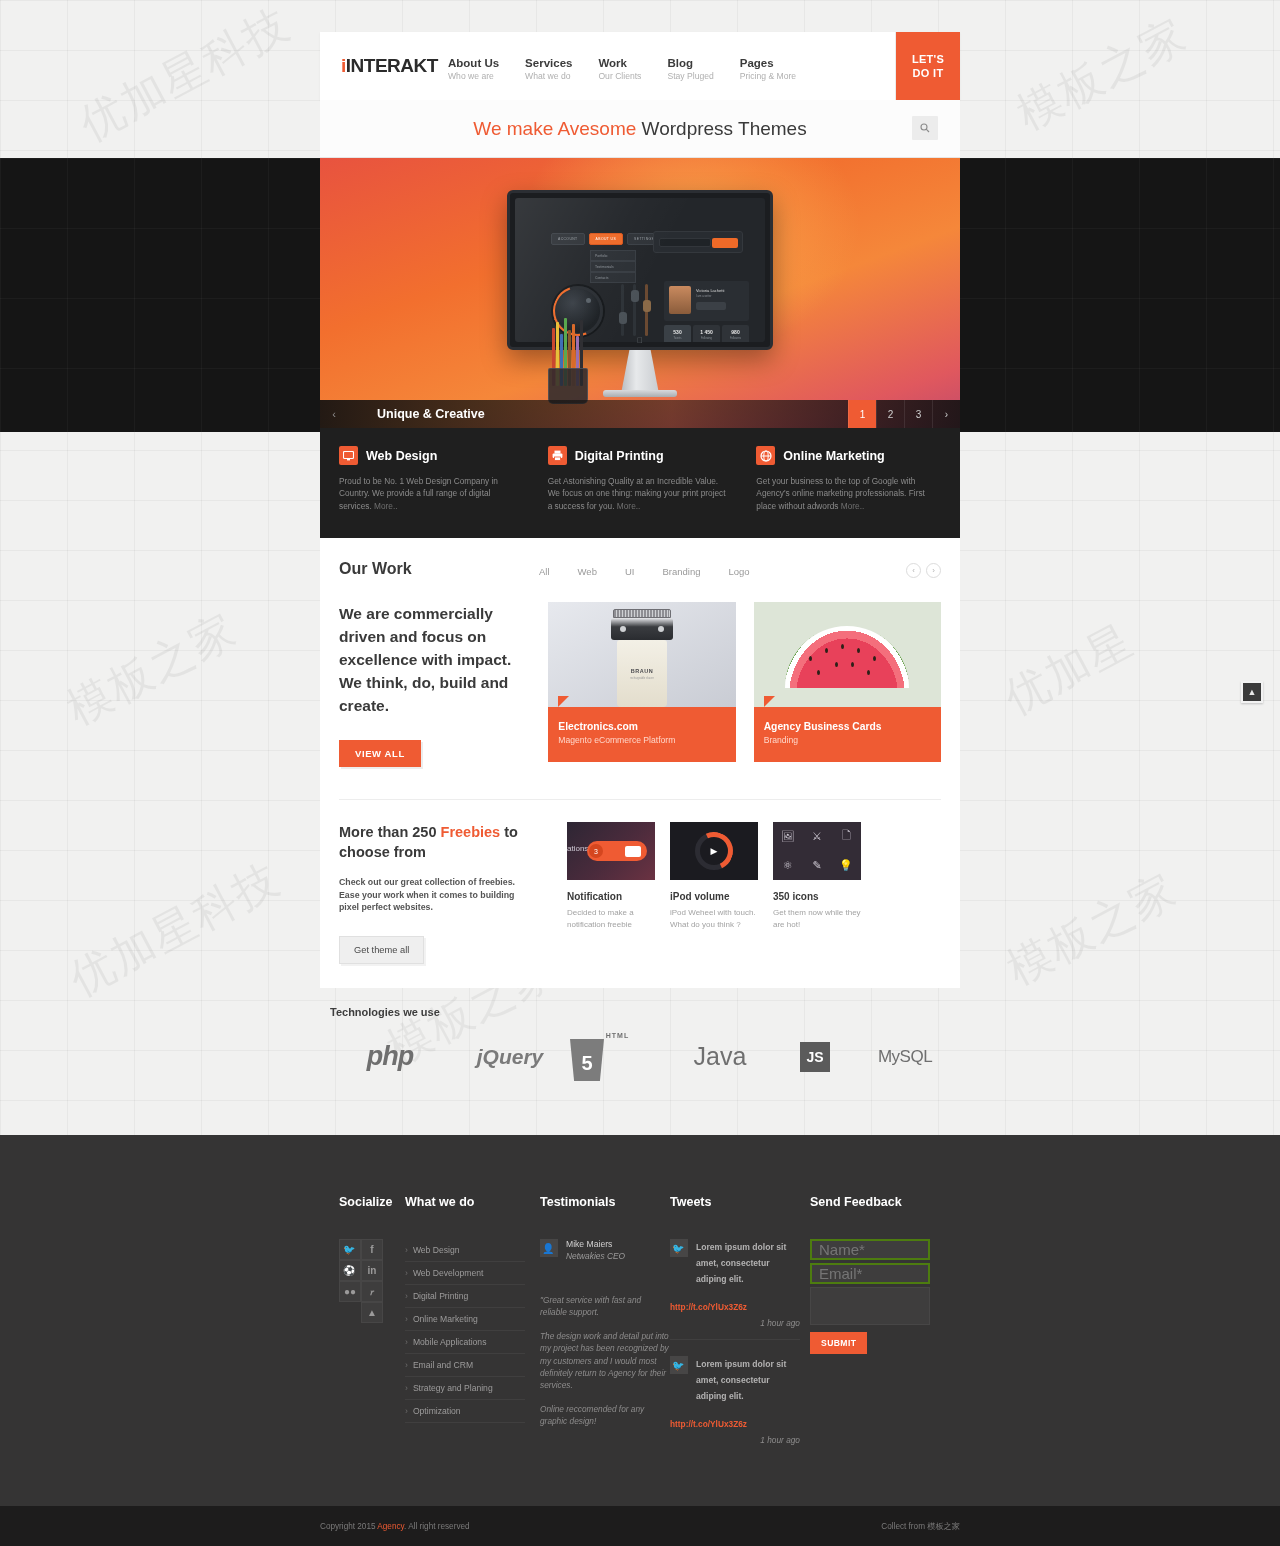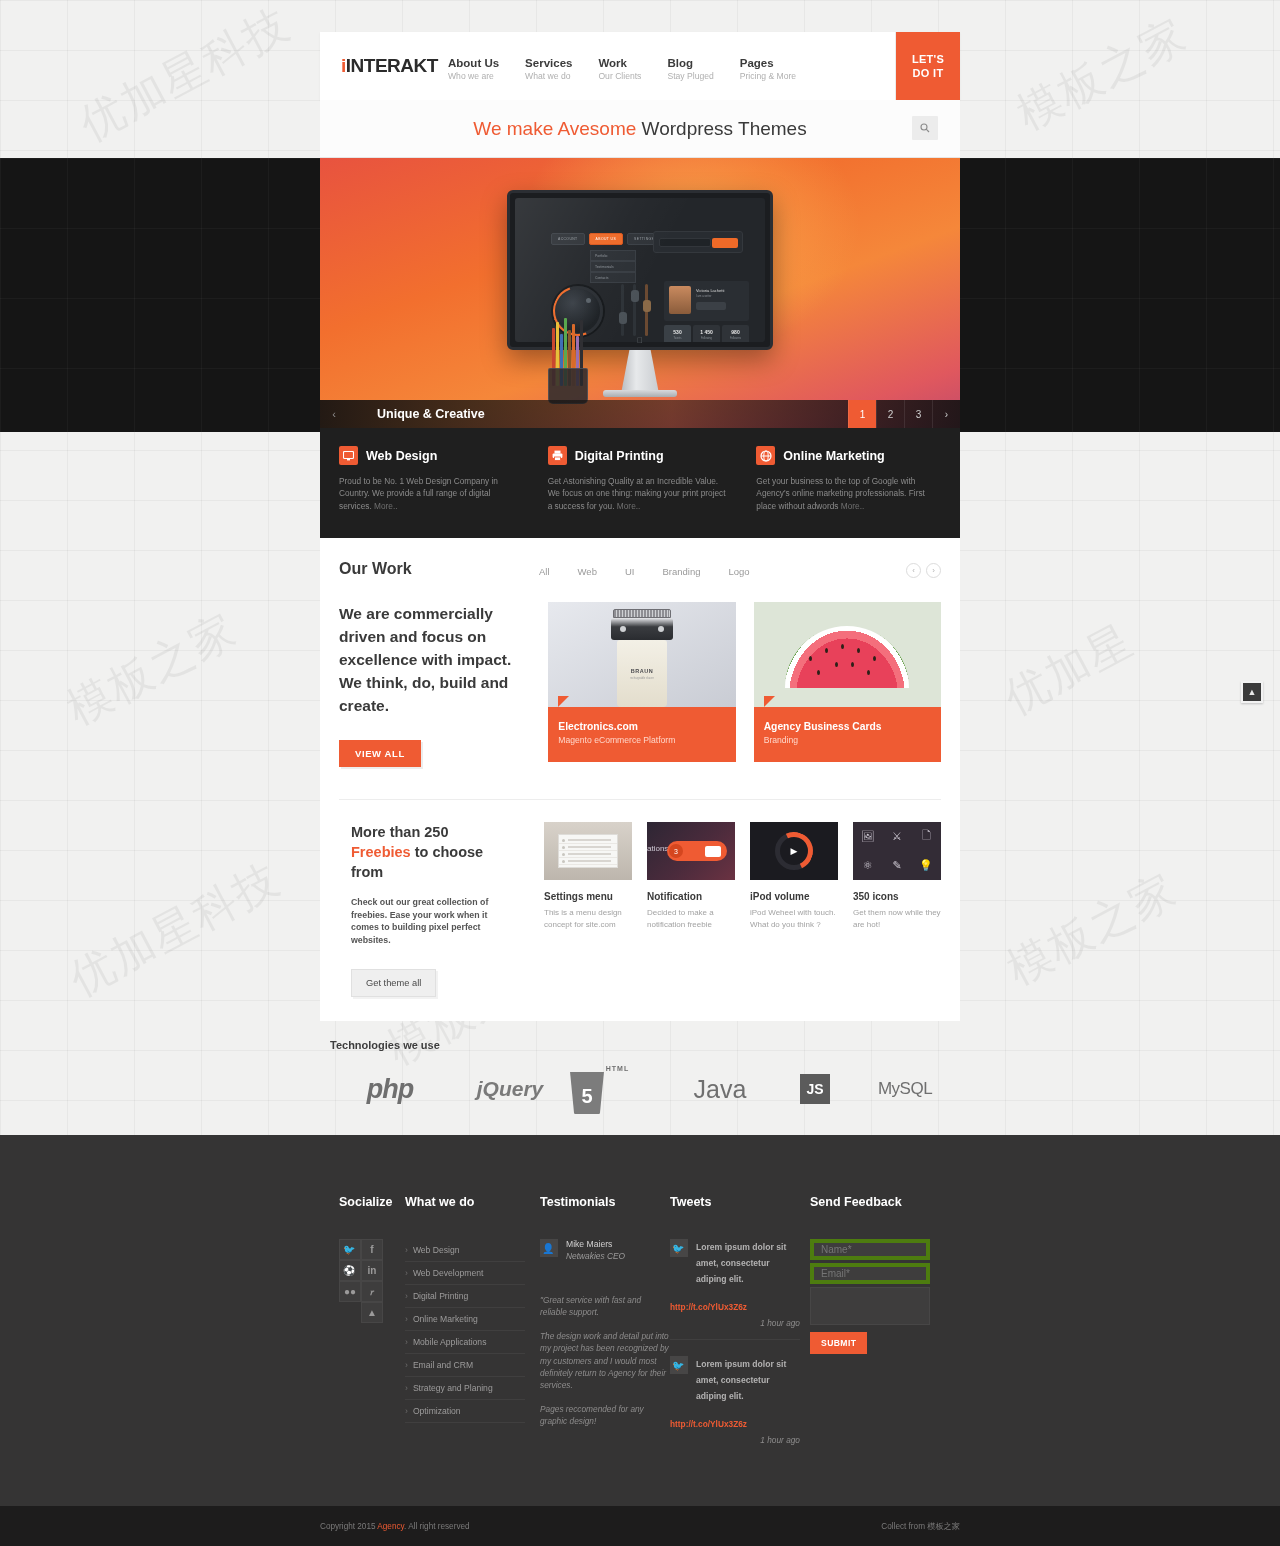--- a/index.html
+++ b/index.html
@@ -246,21 +246,21 @@
   .shaver .body b { position:absolute;left:0;right:0;top:28px;text-align:center;font-size:5.5px;color:#4c4c50;letter-spacing:.5px;}
   .shaver .body s { position:absolute;left:0;right:0;top:37px;text-align:center;font-size:2.6px;color:#9a9a9a;text-decoration:none;}
   
   .melon { position:absolute; left:50%; top:52%; transform:translate(-50%,-50%); width:124px;height:62px;
            background:radial-gradient(ellipse at 50% 112%, #e8415a 0 58%, #f46f7c 58% 66%, #ffffff 66% 72%, #5a9a3c 72% 80%, #2f6b25 80% 100%);
            border-radius:62px 62px 0 0 / 62px 62px 0 0; }
   .melon .seed { position:absolute; width:3px;height:5px;border-radius:50%;background:#2c2018; }
 
   
   .divider { border-top:1px solid #ededed; margin:32px 0 22px; }
-  .free-row { display:flex; gap:36px;margin-left:12px; }
+  .free-row { display:flex; gap:36px; }
   .free-left { width:192px; }
   .free-left h3 { font-size:14.5px; line-height:20px; color:#3a3a3a; font-weight:bold;}
   .free-left h3 .accent { color:#ef5b33; }
   .free-left p { margin-top:14px; font-size:8.8px; font-weight:bold; color:#555; line-height:12.6px;}
   .gettheme { margin-top:22px; background:#efefef;border:1px solid #e0e0e0;color:#4a4a4a;font-size:9.3px;padding:8px 14px;cursor:pointer;
               box-shadow:2px 2px 0 rgba(0,0,0,0.05);}
   .free-items { display:flex; gap:15px; }
   .fi { width:88px; }
   .fi .th { width:88px; height:58px; overflow:hidden; position:relative; }
   .fi .t { font-size:10px;font-weight:bold;color:#3a3a3a; margin-top:11px; display:block;}
@@ -314,21 +314,21 @@
   .tst-q { color:#8d8c8c;font-size:8.3px;font-style:italic;line-height:12.4px;margin-top:32px;}
   .tst-q p { margin-bottom:11px; }
   .col-tweets { width:130px; }
   .tw { display:flex; gap:8px; }
   .tw-ico { width:18px;height:18px;background:#474646;display:flex;align-items:center;justify-content:center;color:#b9b8b8;font-size:10px;flex:0 0 auto;}
   .tw-txt { color:#b3b2b2;font-size:8.6px;font-weight:bold;line-height:16px;}
   .tw-link { color:#ef5b33;font-size:8.3px;font-weight:bold;display:block;margin-top:15px;cursor:pointer;}
   .tw-time { color:#8d8c8c;font-size:8.3px;font-style:italic;text-align:right;margin-top:6px;}
   .tw-sep { border-top:1px solid #403f3f; margin:11px 0 16px; }
   .col-feed { width:128px; margin-left:10px;}
-  .finput { width:120px;height:21px;background:#3e3d3d;border:4px solid #4d7c0f;color:#8d8c8c;font-size:10px;padding:0 7px;margin-bottom:3px;font-family:"Liberation Sans",sans-serif;}
+  .finput { width:120px;height:21px;background:#3e3d3d;border:2px solid #4d7c0f;color:#8d8c8c;font-size:15px;padding:0 7px;margin-bottom:3px;font-family:"Liberation Sans",sans-serif;}
   .ftext { width:120px;height:38px;background:#3e3d3d;border:1px solid #474646;color:#8d8c8c;font-size:8.6px;padding:5px 7px;resize:none;font-family:"Liberation Sans",sans-serif;display:block;}
   .submit { margin-top:7px;background:#ef5b33;border:0;color:#fff;font-size:8.6px;font-weight:bold;padding:6px 11px;letter-spacing:.4px;cursor:pointer;}
 
   .copy-inner { position:absolute; left:320px; bottom:0; width:640px; height:40px; z-index:7;
                 display:flex; align-items:center; justify-content:space-between; padding:0 0px; }
   .copy-l { font-size:8.2px; color:#7b7a7a; }
   .copy-l .accent { color:#ef5b33; }
   .copy-r { font-size:8.2px; color:#7b7a7a; }
 
   
@@ -608,44 +608,20 @@
 
     <div class="free-row">
       <div class="free-left">
         <h3><span>More than 250 </span><span class="accent">Freebies</span><span> to choose from</span></h3>
         <p>Check out our great collection of freebies. Ease your work when it comes to building pixel perfect websites.</p>
         <button class="gettheme">Get theme all</button>
       </div>
 
       <div class="free-items">
         <div class="fi">
-          <div class="th th1">
-            <div class="panel">
-                <div>
-                  <i></i>
-                  <s></s>
-                </div>
-                <div>
-                  <i></i>
-                  <s></s>
-                </div>
-                <div>
-                  <i></i>
-                  <s></s>
-                </div>
-                <div>
-                  <i></i>
-                  <s></s>
-                </div>
-              </div>
-          </div>
-          <span class="t">Settings menu</span>
-          <span class="d">This is a menu design concept for site.com</span>
-        </div>
-        <div class="fi">
           <div class="th th2">
             <div class="txt">ations</div>
             <div class="pill"></div>
             <div class="badge">3</div>
             <div class="env"></div>
           </div>
           <span class="t">Notification</span>
           <span class="d">Decided to make a notification freebie</span>
         </div>
         <div class="fi">
@@ -740,21 +716,21 @@
       <div class="tst-head">
         <div class="tst-av">👤</div>
         <div>
           <span class="tst-nm">Mike Maiers</span>
           <span class="tst-rl">Netwakies CEO</span>
         </div>
       </div>
       <div class="tst-q">
         <p>"Great service with fast and reliable support.</p>
         <p>The design work and detail put into my project has been recognized by my customers and I would most definitely return to Agency for their services.</p>
-        <p>Pages reccomended for any graphic design!</p>
+        <p>Online reccomended for any graphic design!</p>
       </div>
     </div>
 
     <div class="col-tweets">
       <div class="fc-title">Tweets</div>
       <div>
         <div class="tw">
           <div class="tw-ico">🐦</div>
           <div class="tw-txt">Lorem ipsum dolor sit amet, consectetur adiping elit.</div>
         </div>

